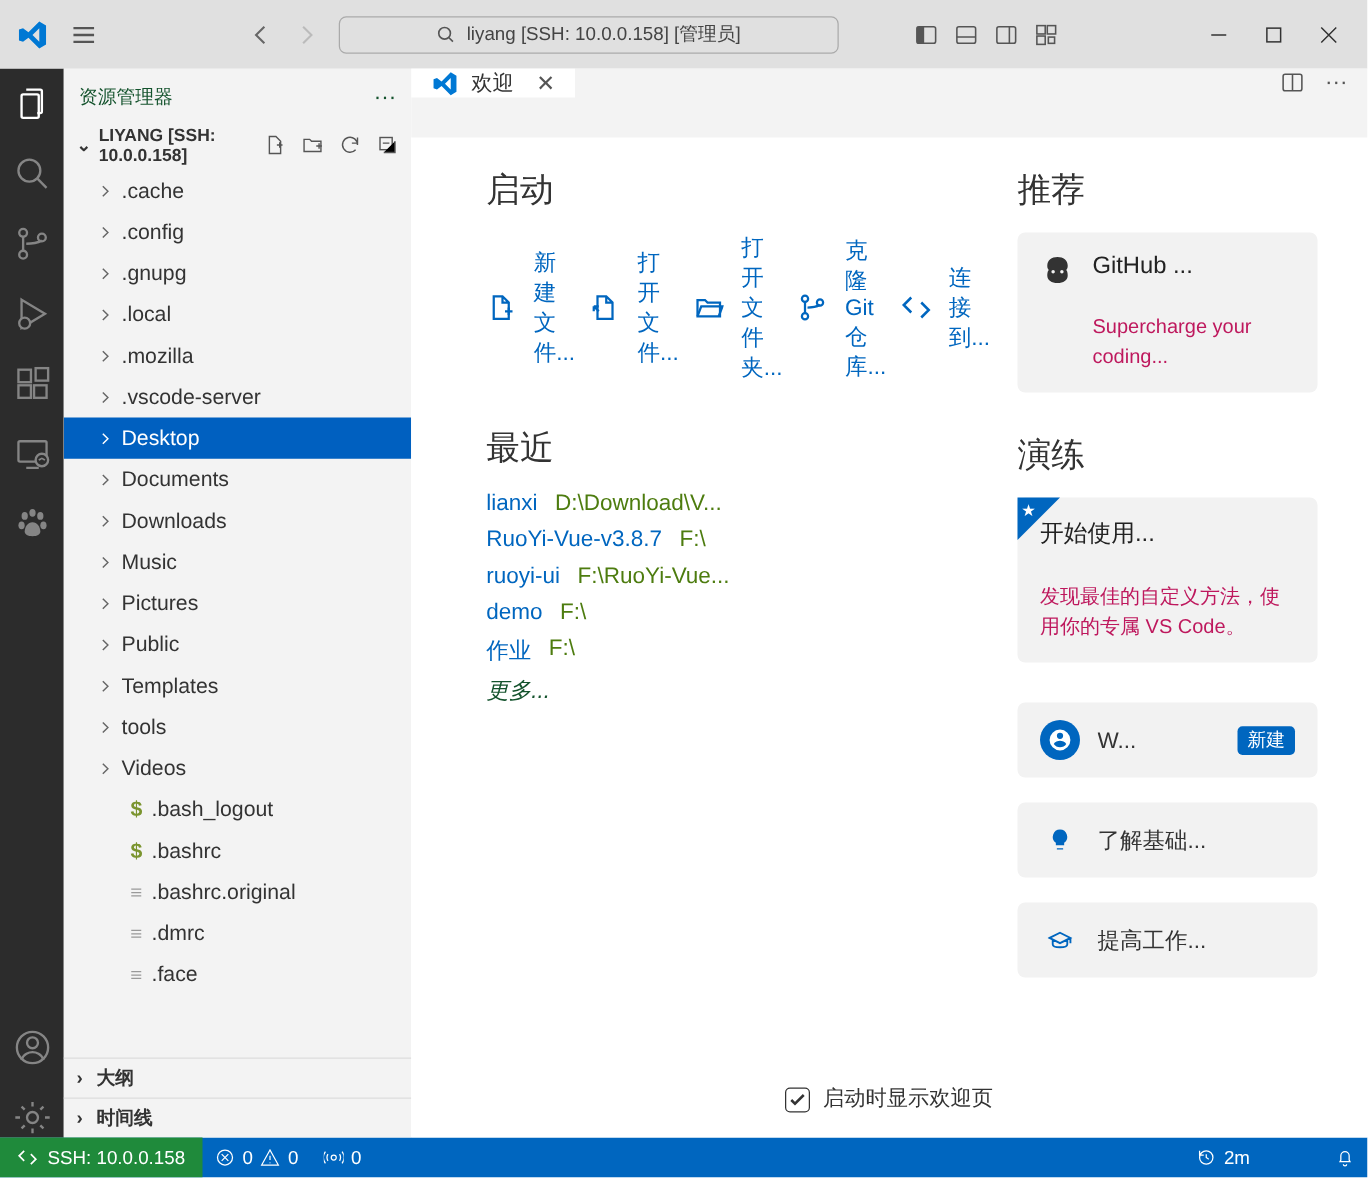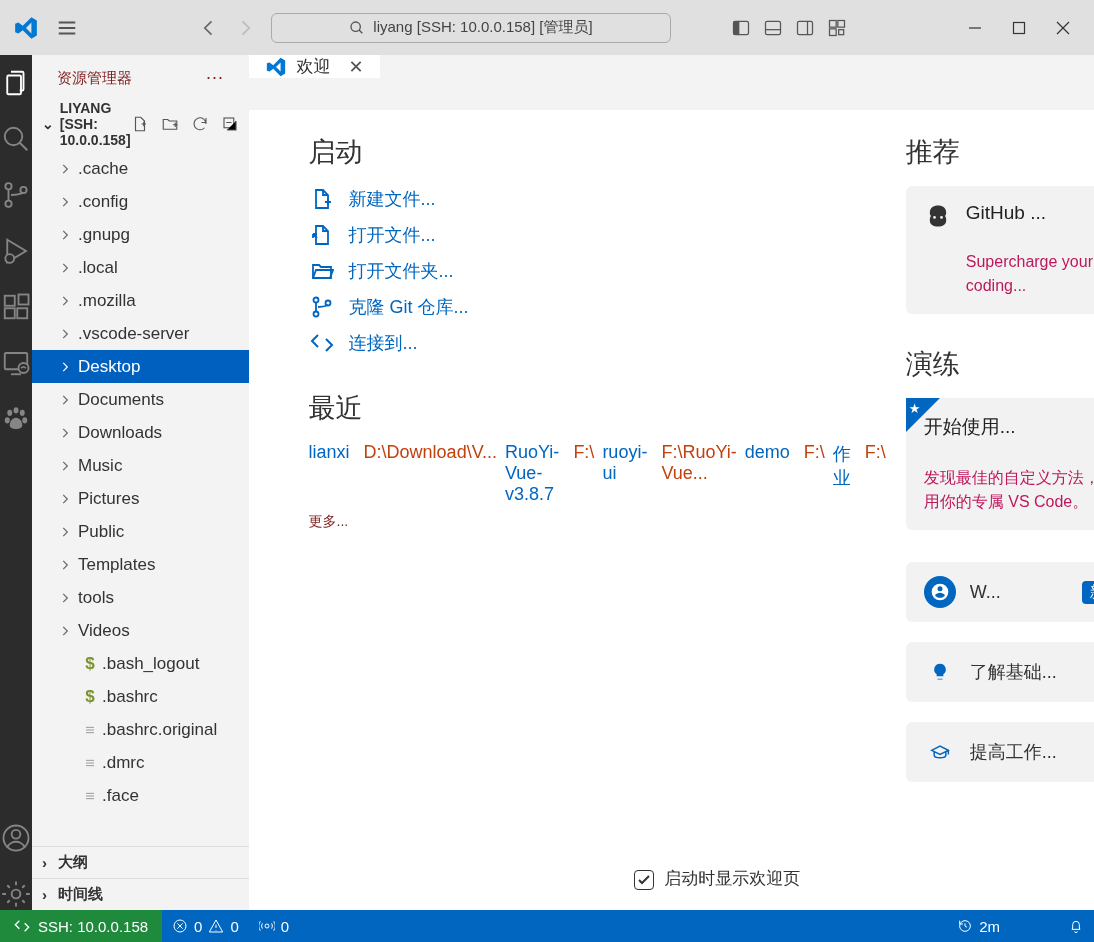--- a/index.html
+++ b/index.html
@@ -13,21 +13,21 @@
 .titlebar .window-controls { margin-left: auto; display: flex; gap: 30px; padding-right: 16px; }
 
 .main { display: flex; height: 855px; }
 .activitybar { width: 73px; background: #2c2c2c; display: flex; flex-direction: column; align-items: center; padding-top: 12px; gap: 24px; }
 .activitybar .ab-icon { width: 32px; height: 32px; display: flex; align-items: center; justify-content: center; color: #858585; cursor: pointer; }
 .activitybar .ab-icon.active { color: #fff; position: relative; }
 .activitybar .ab-icon.active::before { content: ""; position: absolute; left: -20px; top: -10px; width: 3px; height: 52px; background: #fff; }
 .activitybar .spacer { flex: 1; }
 
 .sidebar { width: 396px; background: #f3f3f3; display: flex; flex-direction: column; }
-.sidebar-header { display: flex; align-items: flex-end; padding: 12px 25px 8px; color: #7f1d1d; font-size: 15px; }
+.sidebar-header { display: flex; align-items: center; padding: 12px 12px 8px; color: #14532d; font-size: 15px; }
 .sidebar-header .dots { margin-left: auto; cursor: pointer; font-size: 18px; }
 .explorer-root { display: flex; align-items: center; padding: 4px 10px; font-weight: bold; font-size: 14px; color: #333; }
 .explorer-root .chev { margin-right: 6px; }
 .explorer-root .actions { margin-left: auto; display: flex; gap: 12px; }
 .file-tree { flex: 1; overflow: hidden; }
 .tree-item { display: flex; align-items: center; height: 33px; padding-left: 26px; cursor: pointer; font-size: 17px; color: #333; }
 .tree-item.selected { background: #0060c0; color: #fff; }
 .tree-item .chev { width: 20px; color: #666; }
 .tree-item.selected .chev { color: #fff; }
 .tree-item .ficon { width: 24px; display: inline-flex; align-items: center; justify-content: center; }
@@ -35,28 +35,28 @@
 
 .editor { flex: 1; background: #fff; display: flex; flex-direction: column; }
 .tabbar { height: 55px; display: flex; align-items: flex-start; background: #f3f3f3; }
 .tab { display: flex; align-items: center; gap: 10px; padding: 0 16px; background: #fff; font-size: 17px; color: #333; }
 .tab .close { margin-left: 8px; cursor: pointer; color: #555; font-size: 18px; }
 .tabbar .tab-actions { margin-left: auto; display: flex; align-items: center; gap: 16px; padding-right: 16px; }
 
 .welcome-body { flex: 1; display: flex; padding: 24px 40px 16px 60px; gap: 20px; }
 .wcol { flex: 1; }
 .wcol h2 { font-size: 27px; font-weight: 400; margin-bottom: 16px; color: #333; }
-.start-list { display: flex; flex-direction: column; gap: 10px; margin-bottom: 34px; }
+.start-list { display: flex; flex-direction: row; gap: 10px; margin-bottom: 34px; }
 .start-item { display: flex; align-items: center; gap: 14px; color: #0066bf; cursor: pointer; font-size: 18px; }
 .start-item .sicon { width: 26px; height: 26px; display: flex; align-items: center; justify-content: center; }
-.recent { display: flex; flex-direction: row; gap: 8px; }
+.recent { display: flex; flex-direction: column; gap: 8px; }
 .recent .rname { color: #0066bf; cursor: pointer; font-size: 18px; }
-.recent .rpath { color: #c2410c; margin-left: 14px; font-size: 18px; }
+.recent .rpath { color: #4d7c0f; margin-left: 14px; font-size: 18px; }
 .rrow { display: flex; }
-.more { color: #7f1d1d; cursor: pointer; font-size: 14px; }
+.more { color: #14532d; cursor: pointer; font-size: 18px; font-style: italic; }
 
 .card { background: #f2f2f2; border-radius: 6px; padding: 16px 18px; margin-bottom: 32px; }
 .card-h { display: flex; align-items: flex-start; gap: 14px; }
 .card-title { font-size: 19px; color: #222; font-weight: 500; }
 .card-desc { color: #be185d; margin-top: 26px; font-size: 16px; line-height: 1.5; }
 .card.featured { position: relative; }
 .card.featured .ribbon { position: absolute; top: 0; left: 0; width: 0; height: 0; border-top: 34px solid #0066bf; border-right: 34px solid transparent; }
 .card.featured .ribbon::after { content: "★"; position: absolute; top: -31px; left: 3px; color: #fff; font-size: 13px; }
 .walk-item { background: #f2f2f2; border-radius: 6px; padding: 14px 18px; display: flex; align-items: center; gap: 14px; margin-bottom: 20px; cursor: pointer; }
 .walk-item .wicon { width: 32px; height: 32px; border-radius: 50%; display: flex; align-items: center; justify-content: center; color: #fff; font-size: 18px; }

